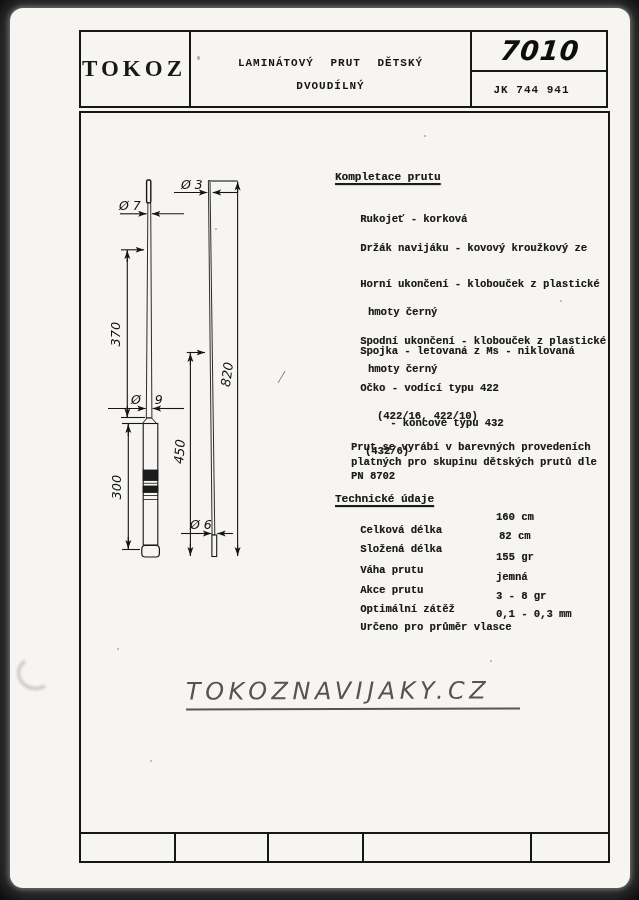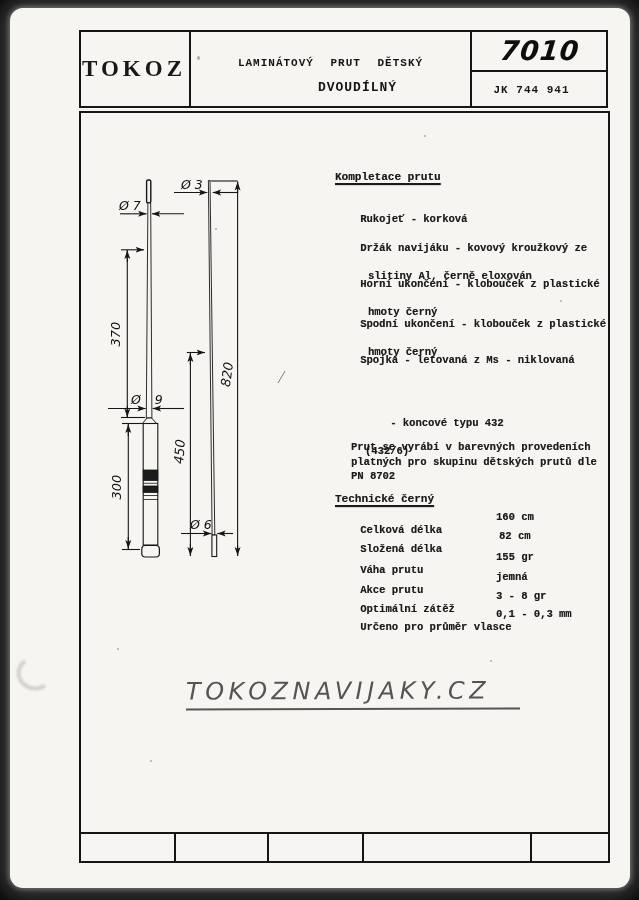--- a/index.html
+++ b/index.html
@@ -19,22 +19,22 @@
   .hdr-box { position:absolute; left:79px; top:30px; width:529px; height:78px; border:2px solid #161616; }
   .brand {
     position:absolute; left:79px; top:30px; width:110px; height:78px;
     display:flex; align-items:center; justify-content:center;
     font-family:"Liberation Serif", serif; font-weight:bold; font-size:23px;
     letter-spacing:4px; color:#181818;
   }
   .title-cell { position:absolute; left:191px; top:30px; width:279px; height:78px; text-align:center; }
   .title-l1 { position:absolute; left:0; top:27px; width:100%; font-size:11px; font-weight:bold;
     letter-spacing:1px; word-spacing:9px; color:#151515; }
-  .title-l2 { position:absolute; left:0; top:50px; width:100%; font-size:13px; font-weight:bold;
-    letter-spacing:1px; color:#151515;margin-left:27px; }
+  .title-l2 { position:absolute; left:0; top:50px; width:100%; font-size:11px; font-weight:bold;
+    letter-spacing:1px; color:#151515; }
   .model {
     position:absolute; left:472px; top:30px; width:136px; height:41px;
     display:flex; align-items:center; justify-content:center;
     font-family:"DejaVu Sans", sans-serif; font-weight:bold; font-style:italic;
     font-size:27px; letter-spacing:1px; color:#0d0d0d; transform:skewX(-6deg);
   }
   .code {
     position:absolute; left:472px; top:71px; width:119px; height:37px;
     display:flex; align-items:center; justify-content:center;
     font-size:11px; font-weight:bold; letter-spacing:1px; color:#161616;
@@ -167,43 +167,46 @@
     </g>
   </svg>
 
   <div class="t hline" style="top:171px;">Kompletace prutu</div>
 
   <div class="t" style="top:200px;">
     <span>Rukojeť - korková</span>
   </div>
   <div class="t" style="top:229px;">
     <span>Držák navijáku - kovový kroužkový ze</span>
-    <span class="l2" style="margin-left:33px;">slitiny Al, černě eloxován</span>
   </div>
   <div class="t" style="top:265px;">
     <span>Horní ukončení - klobouček z plastické</span>
     <span class="l2" style="margin-left:33px;">hmoty černý</span>
   </div>
-  <div class="t" style="top:305px;font-family:Liberation Mono, monospace;">
+  <div class="t" style="top:322px;font-family:Liberation Mono, monospace;">
     <span>Spodní ukončení - klobouček z plastické</span>
     <span class="l2" style="margin-left:33px;">hmoty černý</span>
   </div>
-  <div class="t" style="top:341px;">
+  <div class="t" style="top:332px;">
     <span>Spojka - letovaná z Ms - niklovaná</span>
+  </div>
+  <div class="t" style="top:369px;">
+    <span>Očko - vodící typu 422</span>
+    <span class="l2" style="margin-left:42px;">(422/16, 422/10)</span>
   </div>
   <div class="t" style="top:404px;margin-left:30px;">
     <span>- koncové typu 432</span>
     <span class="l2" style="">(432/6)</span>
   </div>
 
   <div class="t note" style="top:440px;">Prut se vyrábí v barevných provedeních
 platných pro skupinu dětských prutů dle
 PN 8702</div>
 
-  <div class="t hline" style="top:493px;">Technické černý</div>
+  <div class="t hline" style="top:493px;">Technické údaje</div>
 
   <div class="t trow" style="top:511px;">
     <span class="lbl">Celková délka</span>
     <span class="val">160 cm</span>
   </div>
   <div class="t trow" style="top:530px;">
     <span class="lbl">Složená délka</span>
     <span class="val" style="left:164px;">82 cm</span>
   </div>
   <div class="t trow" style="top:551px;">

